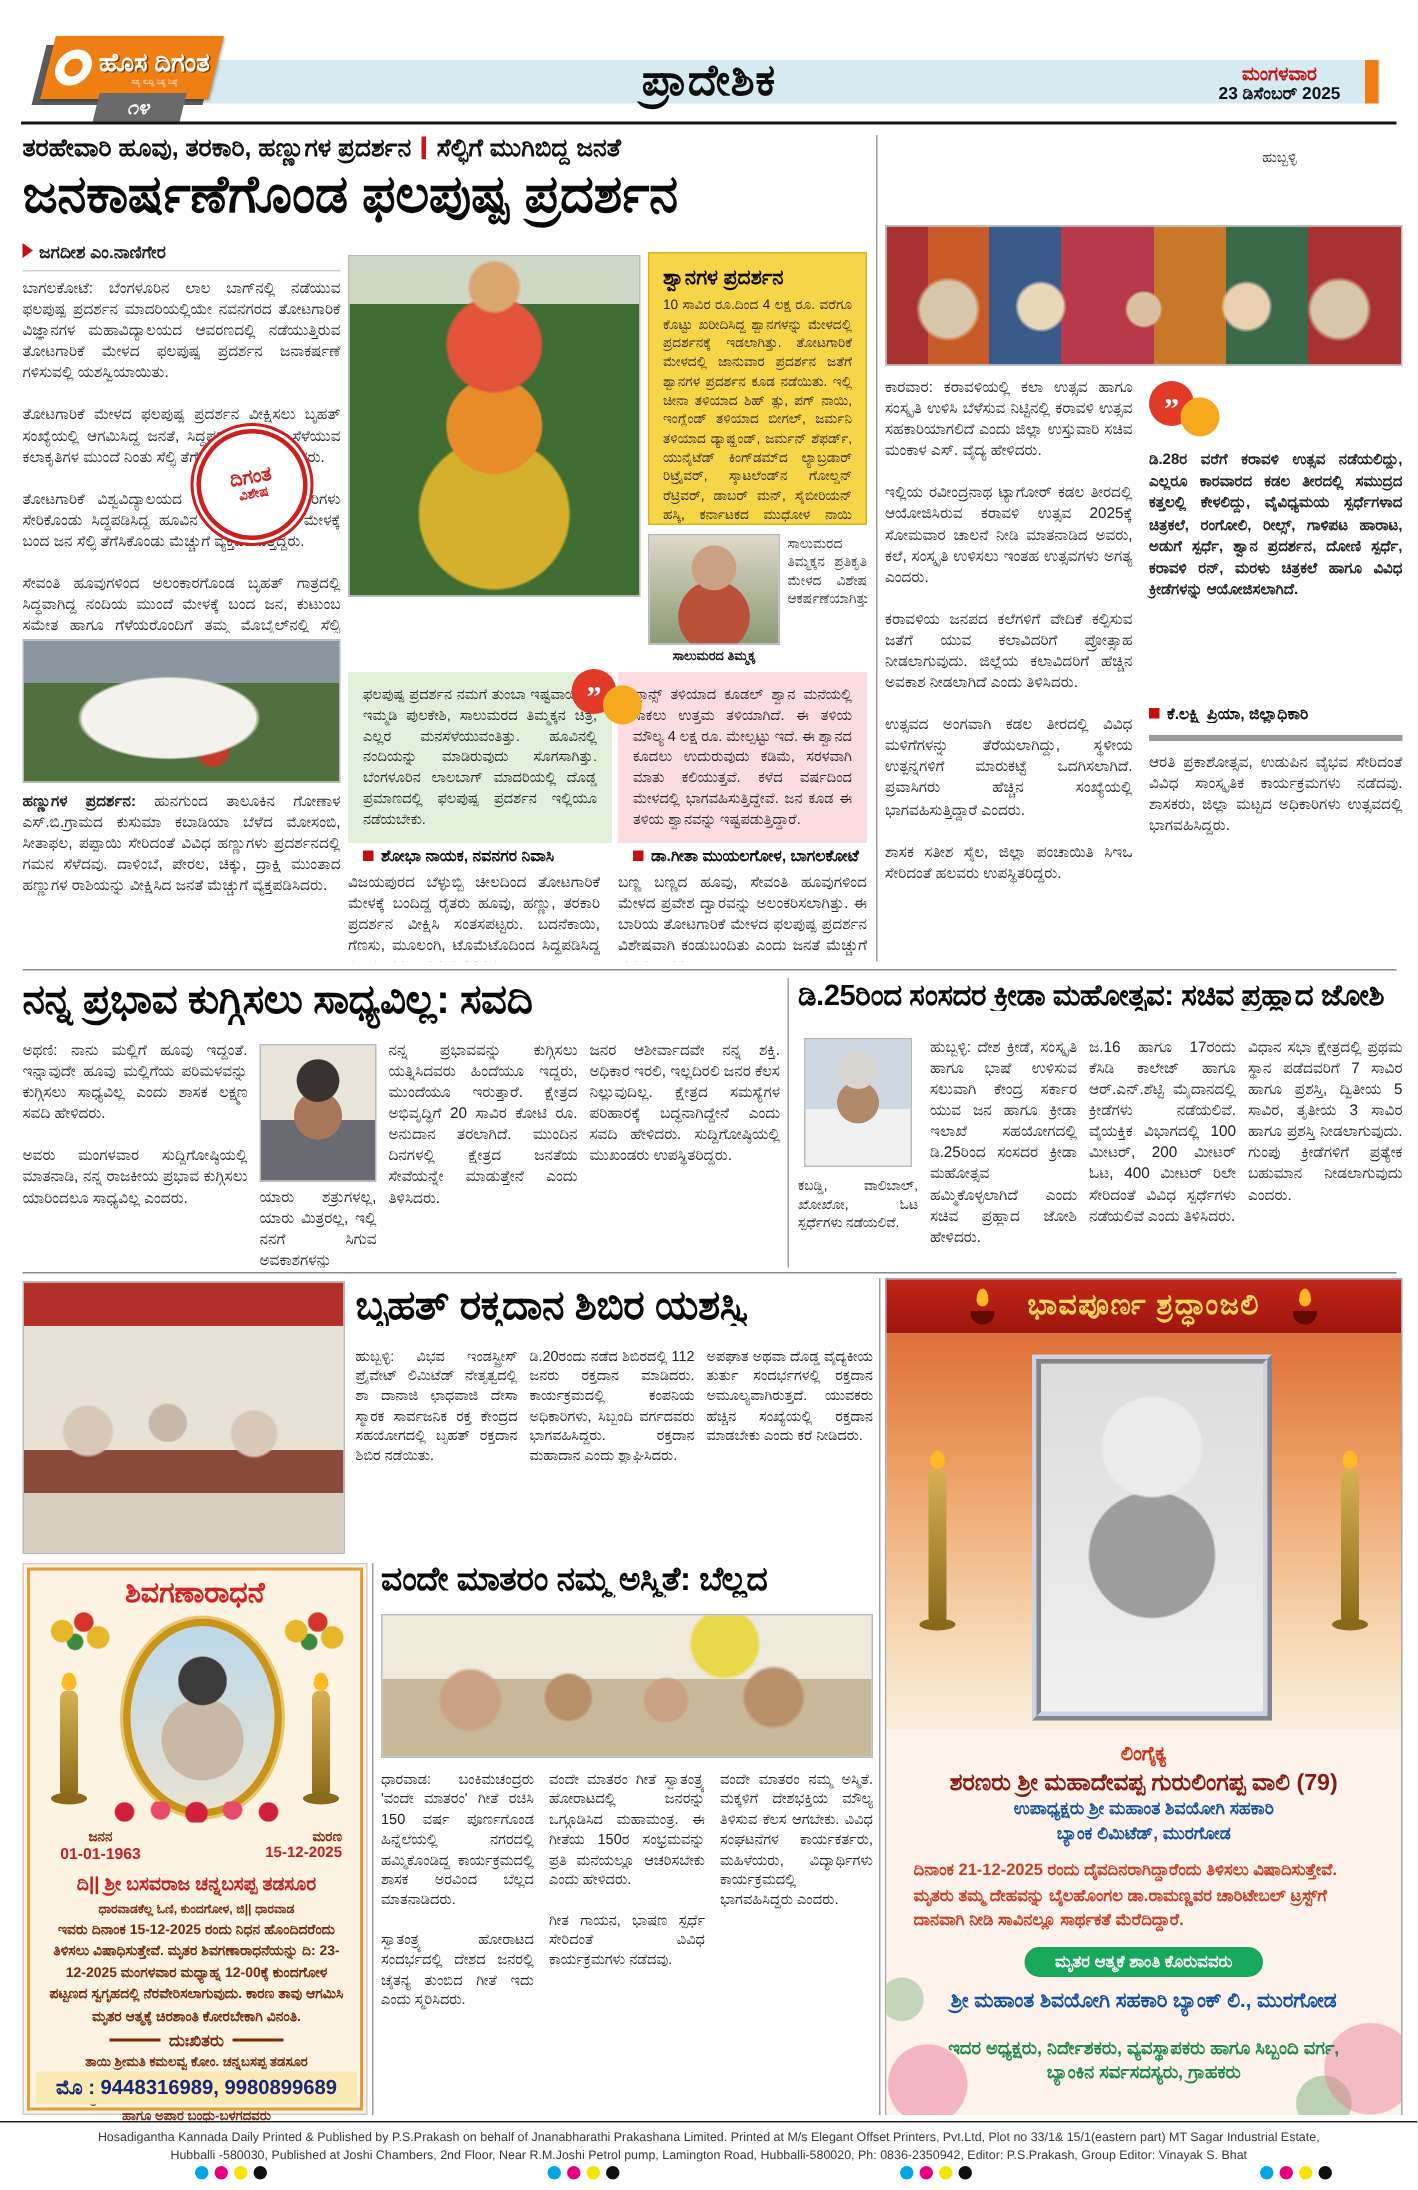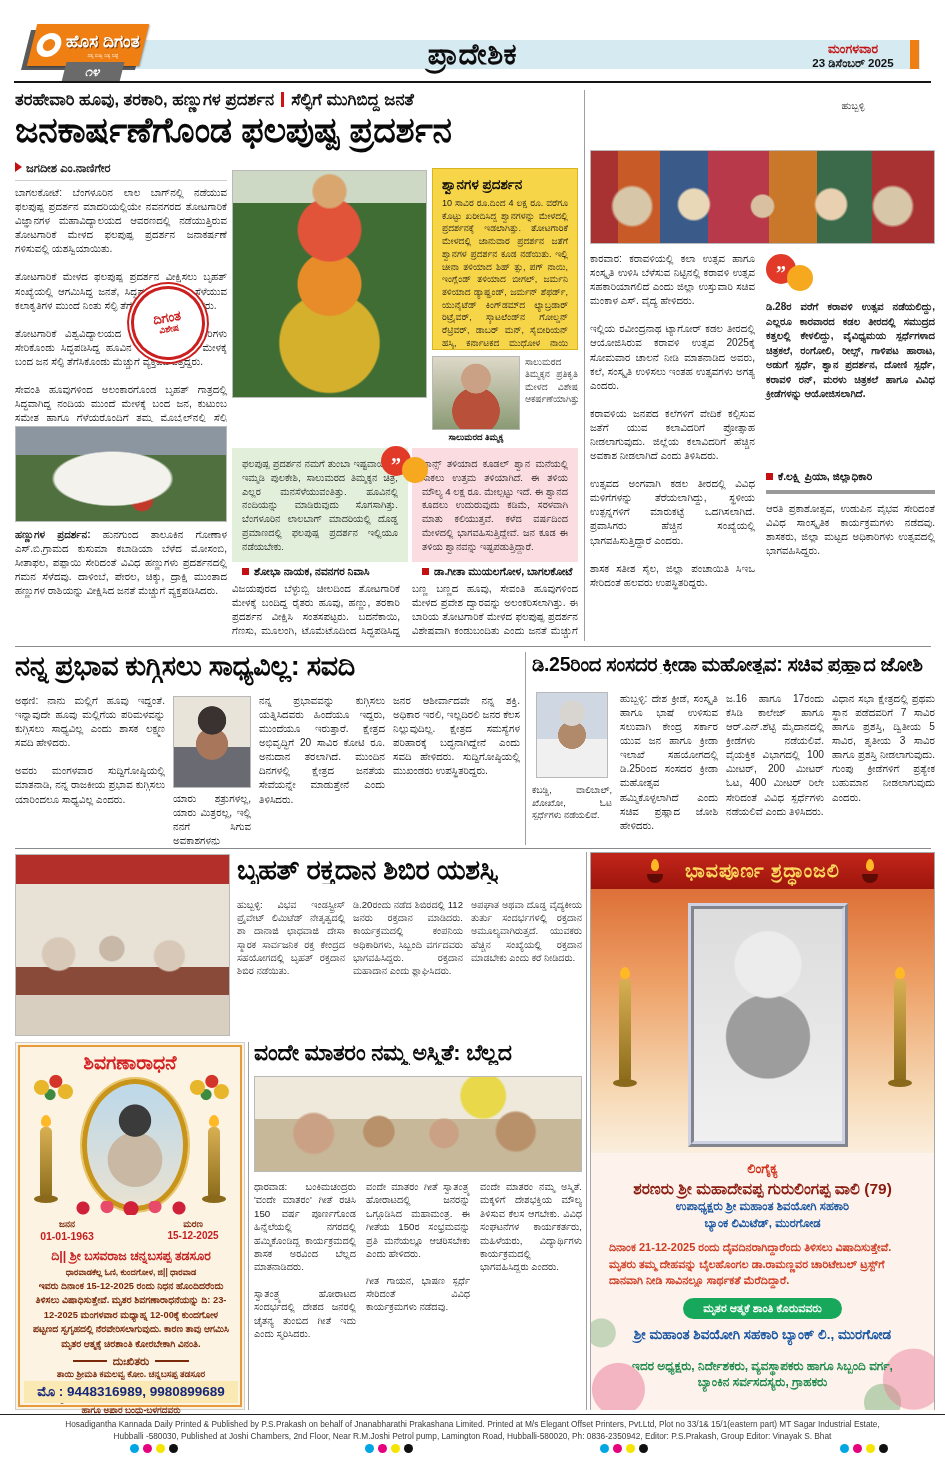--- a/index.html
+++ b/index.html
@@ -311,21 +311,21 @@
     <div class="flower" style="left:12px;top:30px;"></div>
     <div class="flower" style="right:12px;top:30px;"></div>
     <div class="oval" style="left:66px;top:36px;width:96px;height:122px;"></div>
     <div class="slamp" style="left:24px;top:84px;height:72px;"></div>
     <div class="slamp" style="right:24px;top:84px;height:72px;"></div>
     <div class="roses" style="left:55px;top:158px;width:120px;"></div>
     <div class="abs" style="left:16px;top:176px;width:70px;text-align:center;">
       <div class="sad-maroon" style="font-size:9px;font-weight:bold;">ಜನನ</div>
       <div class="sad-red" style="font-size:10.5px;">01-01-1963</div>
     </div>
-    <div class="abs" style="right:16px;top:176px;width:70px;text-align:center;">
+    <div class="abs" style="right:16px;top:176px;width:70px;text-align:right;">
       <div class="sad-maroon" style="font-size:9px;font-weight:bold;">ಮರಣ</div>
       <div class="sad-red" style="font-size:10px;">15-12-2025</div>
     </div>
     <div class="abs sad-red" style="left:8px;top:206px;width:214px;text-align:center;font-size:12.5px;">ದಿ|| ಶ್ರೀ ಬಸವರಾಜ ಚನ್ನಬಸಪ್ಪ ತಡಸೂರ</div>
     <div class="abs sad-maroon" style="left:8px;top:224px;width:214px;text-align:center;font-size:8.3px;font-weight:bold;">ಧಾರವಾಡಕೆಲ್ಲ ಓಣಿ, ಕುಂದಗೋಳ, ಜಿ|| ಧಾರವಾಡ</div>
     <div class="abs sad-body" style="left:14px;top:236px;width:202px;height:74px;overflow:hidden;">ಇವರು ದಿನಾಂಕ 15-12-2025 ರಂದು ನಿಧನ ಹೊಂದಿದರೆಂದು ತಿಳಿಸಲು ವಿಷಾಧಿಸುತ್ತೇವೆ. ಮೃತರ ಶಿವಗಣಾರಾಧನೆಯನ್ನು ದಿ: 23-12-2025 ಮಂಗಳವಾರ ಮಧ್ಯಾಹ್ನ 12-00ಕ್ಕೆ ಕುಂದಗೋಳ ಪಟ್ಟಣದ ಸ್ವಗೃಹದಲ್ಲಿ ನೆರವೇರಿಸಲಾಗುವುದು. ಕಾರಣ ತಾವು ಆಗಮಿಸಿ ಮೃತರ ಆತ್ಮಕ್ಕೆ ಚಿರಶಾಂತಿ ಕೋರಬೇಕಾಗಿ ವಿನಂತಿ.</div>
     <div class="abs mourn-title" style="left:0;top:312px;width:230px;">ದುಃಖಿತರು</div>
     <div class="abs sad-body" style="left:10px;top:326px;width:210px;font-size:8.8px;line-height:1.35;">
       <div>ತಾಯಿ ಶ್ರೀಮತಿ ಕಮಲವ್ವ ಕೋಂ. ಚನ್ನಬಸಪ್ಪ ತಡಸೂರ</div>
       <div>ಪತ್ನಿ ಶ್ರೀಮತಿ ಮಂಜುಳಾ ಬಸವರಾಜ ತಡಸೂರ</div>

